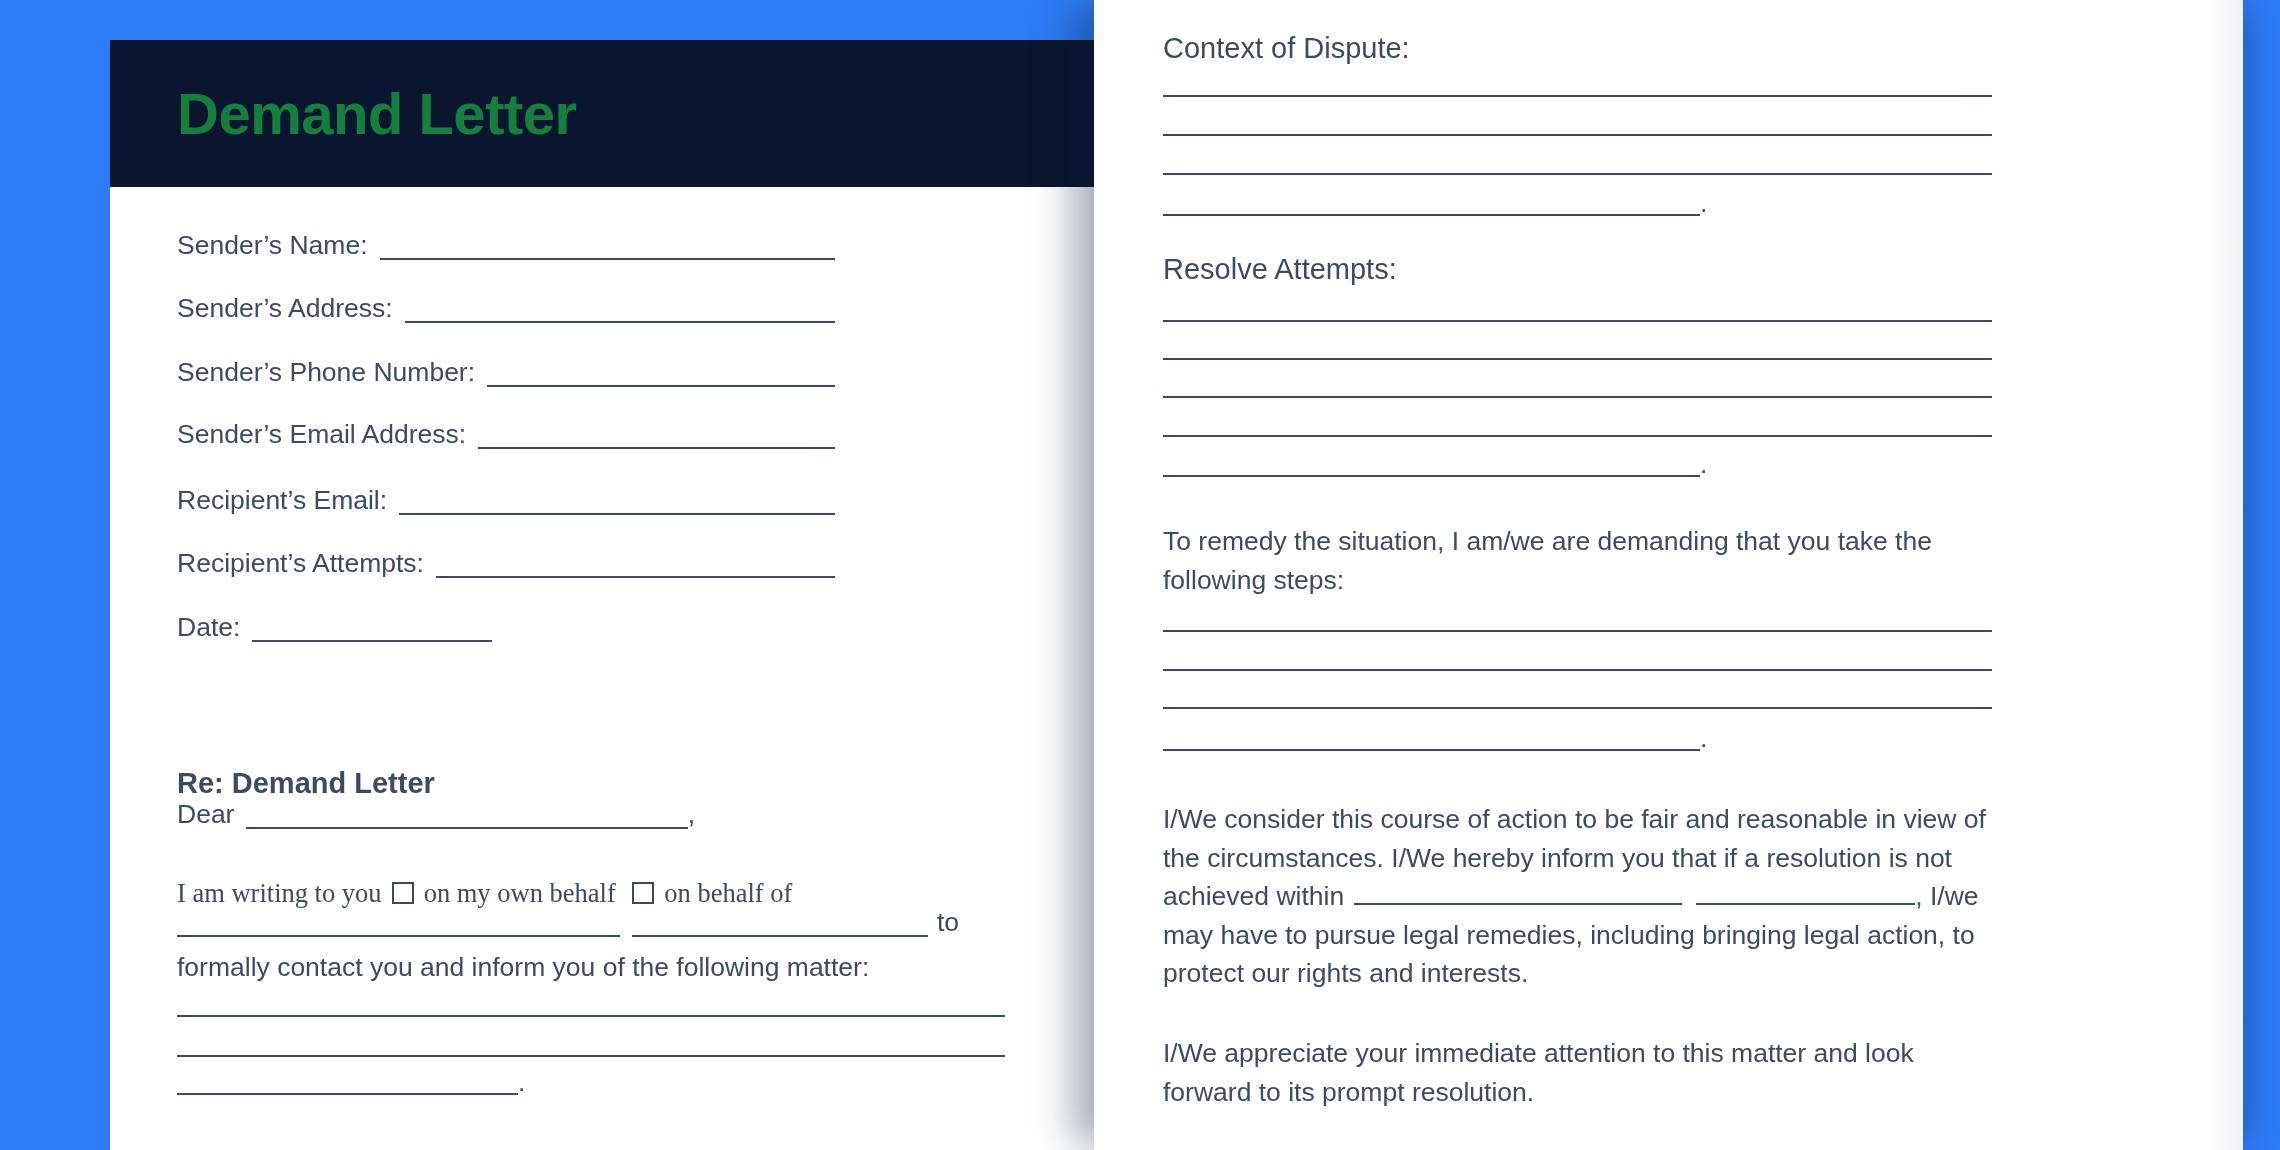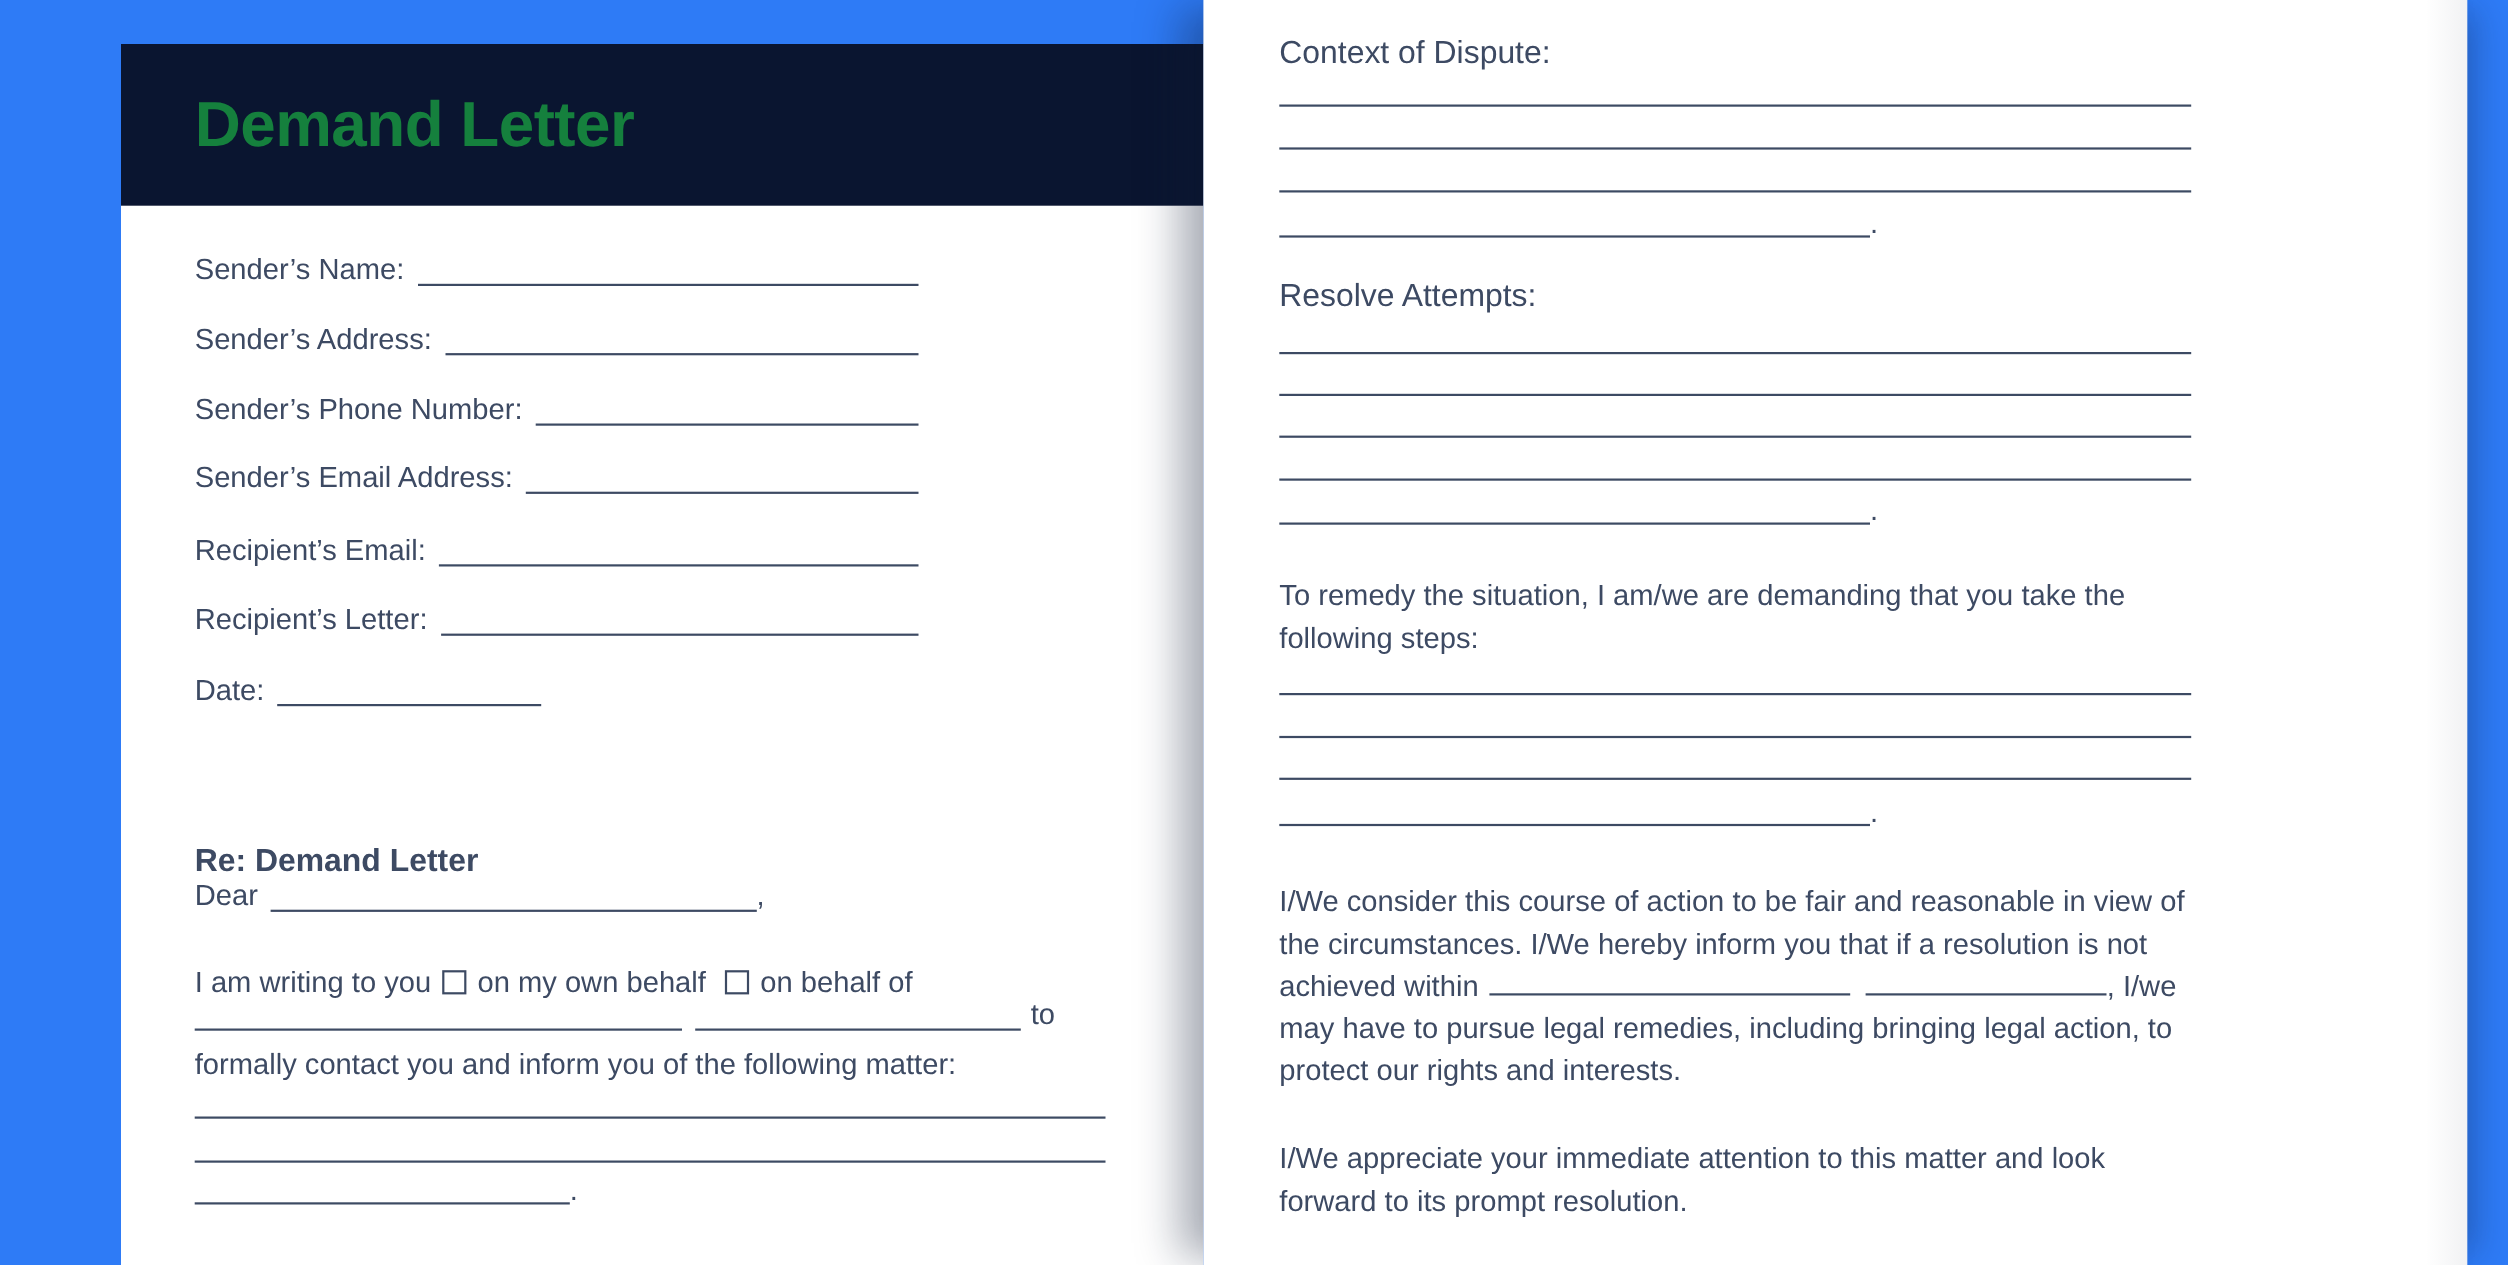--- a/index.html
+++ b/index.html
@@ -21,21 +21,21 @@
   .field-row{position:absolute;left:67px;width:658px;height:34px;display:flex;align-items:flex-end;}
   .field-row.date{width:315px;}
   .field-label{font-size:26.5px;color:var(--ink);white-space:nowrap;line-height:30px;}
   .blank{flex:1;border-bottom:2px solid var(--ink);margin-left:12px;height:100%;}
 
   .re-heading{position:absolute;left:67px;top:695px;font-size:29px;font-weight:bold;color:var(--ink);white-space:nowrap;margin-top:32px;}
 
   .dear-row{position:absolute;left:67px;top:755px;width:518px;height:34px;display:flex;align-items:flex-end;}
   .dear-row .comma{font-size:26.5px;color:var(--ink);line-height:30px;}
 
-  .writing-row{position:absolute;left:67px;top:836px;height:34px;font-size:26.5px;line-height:34px;color:var(--ink);white-space:nowrap;}
+  .writing-row{position:absolute;left:67px;top:836px;height:34px;font-size:26.5px;line-height:34px;color:var(--ink);white-space:nowrap;font-family:Liberation Serif, serif;}
   .cbx{display:inline-block;width:22px;height:22px;border:2px solid var(--ink);margin:0 10px;vertical-align:-2px;background:transparent;}
 
   .blanks-row{position:absolute;left:67px;top:863px;width:903px;height:34px;display:flex;align-items:flex-end;}
   .blanks-row .b1{width:443px;border-bottom:2px solid var(--ink);height:100%;}
   .blanks-row .b2{width:296px;border-bottom:2px solid var(--ink);height:100%;margin-left:12px;}
   .blanks-row .tail{font-size:26.5px;color:var(--ink);line-height:30px;margin-left:9px;}
 
   .matter-row{position:absolute;left:67px;top:910px;font-size:26.5px;line-height:34px;color:var(--ink);white-space:nowrap;}
 
   .wline{position:absolute;left:67px;width:828px;height:2px;background:var(--ink);}
@@ -83,21 +83,21 @@
     </div>
     <div class="field-row" style="top:375px">
       <span class="field-label">Sender’s Email Address:</span>
       <span class="blank"></span>
     </div>
     <div class="field-row" style="top:441px">
       <span class="field-label">Recipient’s Email:</span>
       <span class="blank"></span>
     </div>
     <div class="field-row" style="top:504px">
-      <span class="field-label">Recipient’s Letter:</span>
+      <span class="field-label">Recipient’s Attempts:</span>
       <span class="blank"></span>
     </div>
     <div class="field-row date" style="top:568px">
       <span class="field-label">Date:</span>
       <span class="blank"></span>
     </div>
 
     <div class="re-heading">Re: Demand Letter</div>
 
     <div class="dear-row">

